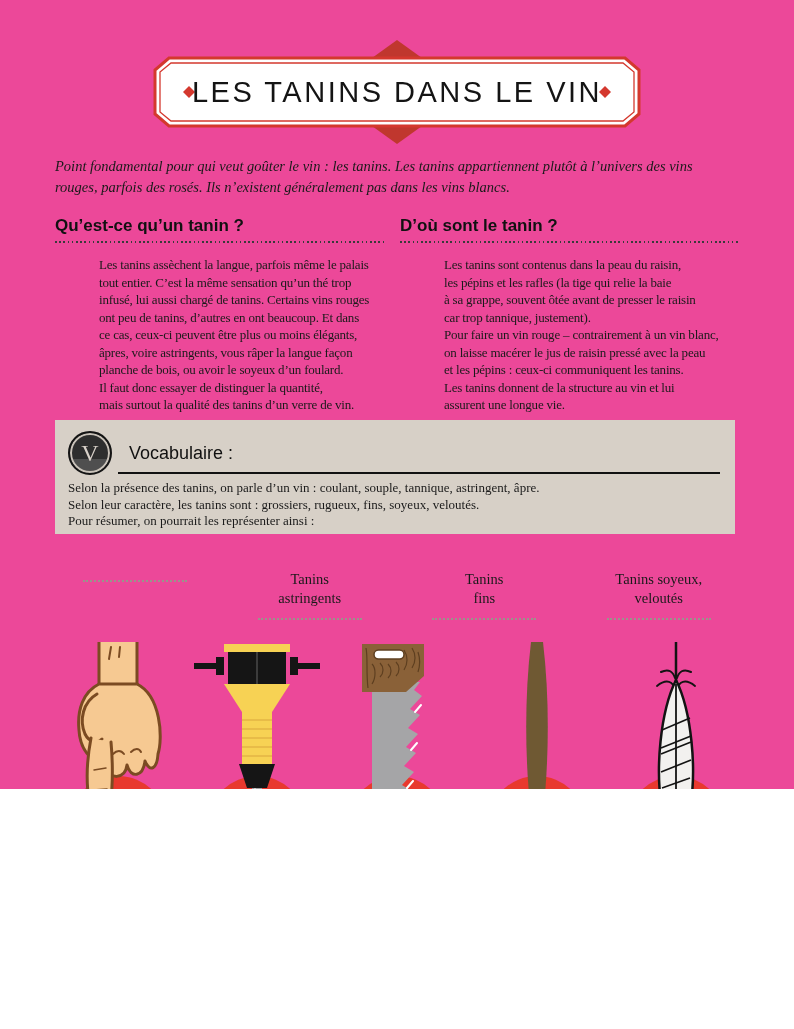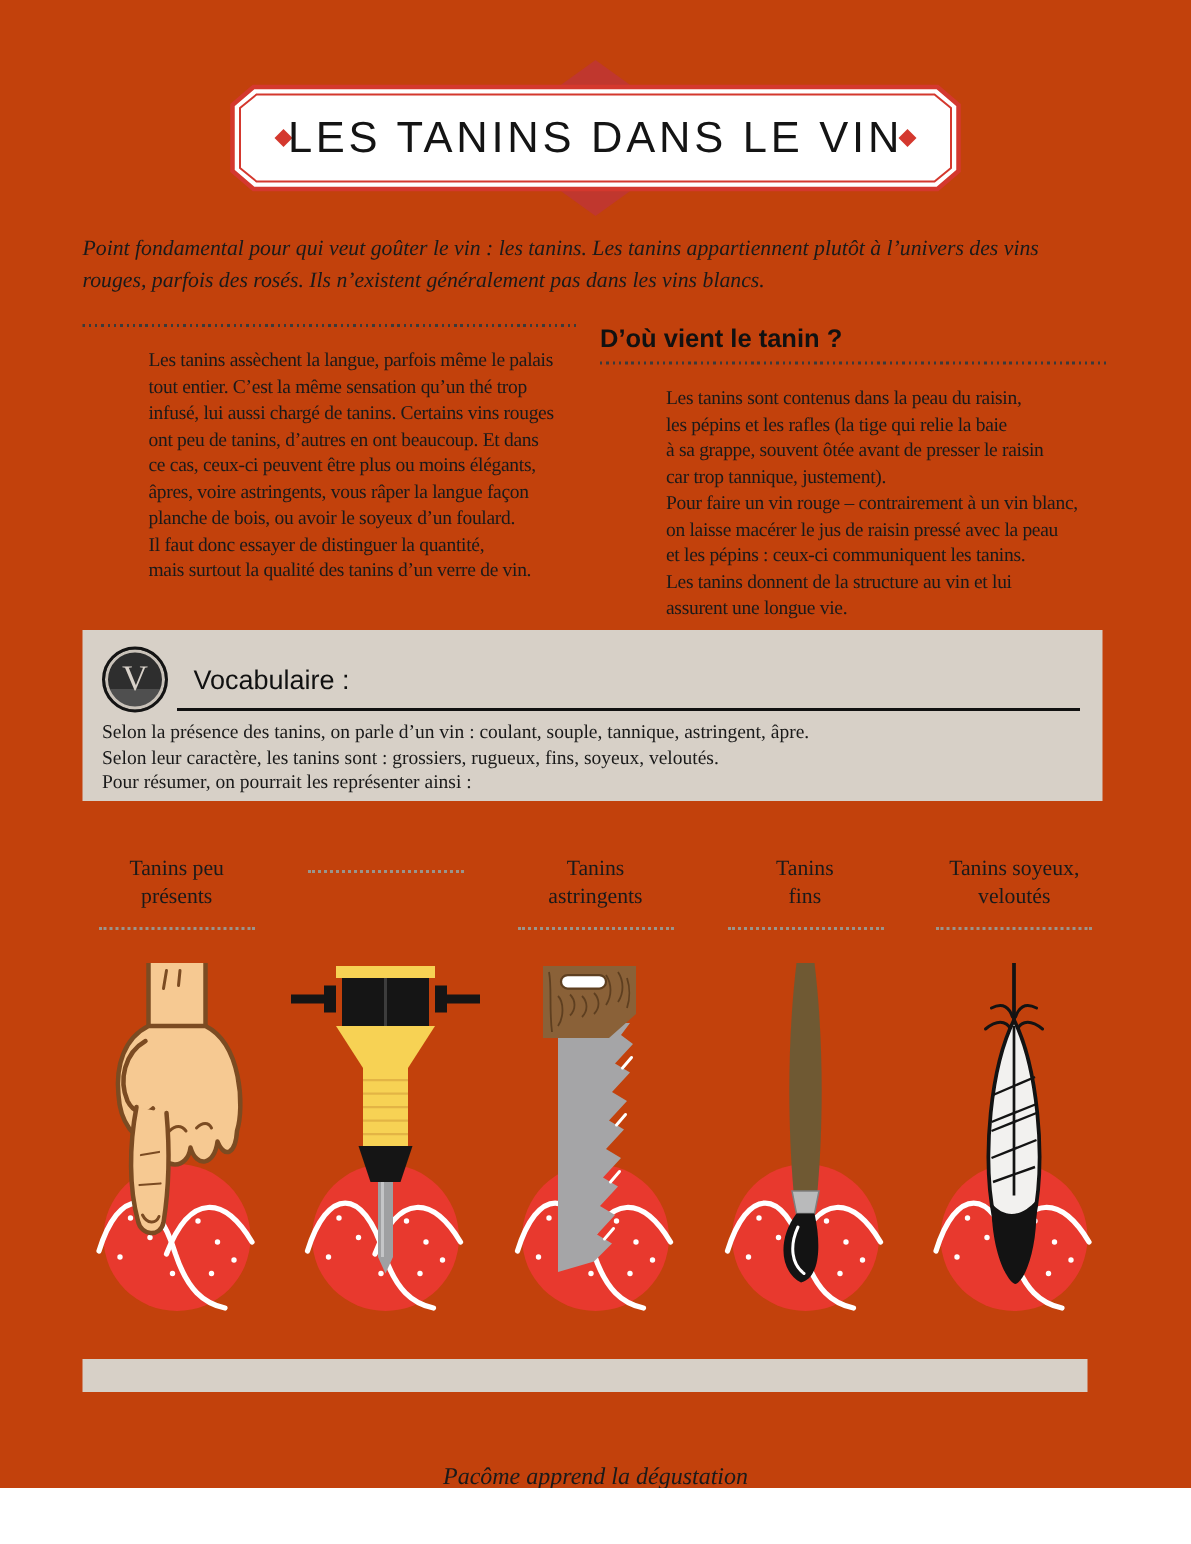--- a/index.html
+++ b/index.html
@@ -1,16 +1,16 @@
 <!DOCTYPE html>
 <html><head>
 <meta charset="utf-8">
 <style>
   html,body{margin:0;padding:0;background:#ffffff;}
-  .page{position:relative;width:794px;height:992px;background:#c2410c;overflow:hidden;
+  .page{position:relative;width:794px;height:789px;background:#ec4899;overflow:hidden;
         font-family:"Liberation Serif",serif;color:#1a1a1a;}
 
   
   .banner-wrap{position:absolute;top:40px;left:137px;width:520px;height:104px;}
   .banner-svg{position:absolute;top:0;left:0;}
   .banner-title{position:absolute;top:18px;left:18px;width:484px;height:68px;
     display:flex;align-items:center;justify-content:center;
     font-family:"Liberation Sans",sans-serif;font-size:29px;font-weight:400;
     letter-spacing:2.5px;color:#141414;white-space:nowrap;}
 
@@ -71,34 +71,35 @@
       <polygon points="52,46 58,52 52,58 46,52" fill="#D4382E"></polygon>
       <polygon points="468,46 474,52 468,58 462,52" fill="#D4382E"></polygon>
     </svg>
     <div class="banner-title">LES TANINS DANS LE VIN</div>
   </div>
 
   <div class="intro">Point fondamental pour qui veut goûter le vin : les tanins. Les tanins appartiennent plutôt à l’univers des vins
 rouges, parfois des rosés. Ils n’existent généralement pas dans les vins blancs.</div>
 
   <div class="col col-left">
+    <h2 class="col-heading">Qu’est-ce qu’un tanin ?</h2>
     <div class="dashed-rule"></div>
     <div class="col-body">Les tanins assèchent la langue, parfois même le palais
 tout entier. C’est la même sensation qu’un thé trop
 infusé, lui aussi chargé de tanins. Certains vins rouges
 ont peu de tanins, d’autres en ont beaucoup. Et dans
 ce cas, ceux-ci peuvent être plus ou moins élégants,
 âpres, voire astringents, vous râper la langue façon
 planche de bois, ou avoir le soyeux d’un foulard.
 Il faut donc essayer de distinguer la quantité,
 mais surtout la qualité des tanins d’un verre de vin.</div>
   </div>
 
   <div class="col col-right">
-    <h2 class="col-heading">D’où vient le tanin ?</h2>
+    <h2 class="col-heading">D’où sont le tanin ?</h2>
     <div class="dashed-rule"></div>
     <div class="col-body">Les tanins sont contenus dans la peau du raisin,
 les pépins et les rafles (la tige qui relie la baie
 à sa grappe, souvent ôtée avant de presser le raisin
 car trop tannique, justement).
 Pour faire un vin rouge – contrairement à un vin blanc,
 on laisse macérer le jus de raisin pressé avec la peau
 et les pépins : ceux-ci communiquent les tanins.
 Les tanins donnent de la structure au vin et lui
 assurent une longue vie.</div>
@@ -111,25 +112,20 @@
     </div>
     <div class="vocab-underline"></div>
     <div class="vocab-lines">
       <p class="vocab-line">Selon la présence des tanins, on parle d’un vin : coulant, souple, tannique, astringent, âpre.</p>
       <p class="vocab-line">Selon leur caractère, les tanins sont : grossiers, rugueux, fins, soyeux, veloutés.</p>
       <p class="vocab-line">Pour résumer, on pourrait les représenter ainsi :</p>
     </div>
   </div>
 
   <div class="labels-row">
-    <div class="label-col">
-      <div class="tannin-label">Tanins peu
-présents</div>
-      <div class="dotted-rule"></div>
-    </div>
     <div class="label-col">
       <div class="dotted-rule"></div>
     </div>
     <div class="label-col">
       <div class="tannin-label">Tanins
 astringents</div>
       <div class="dotted-rule"></div>
     </div>
     <div class="label-col">
       <div class="tannin-label">Tanins

